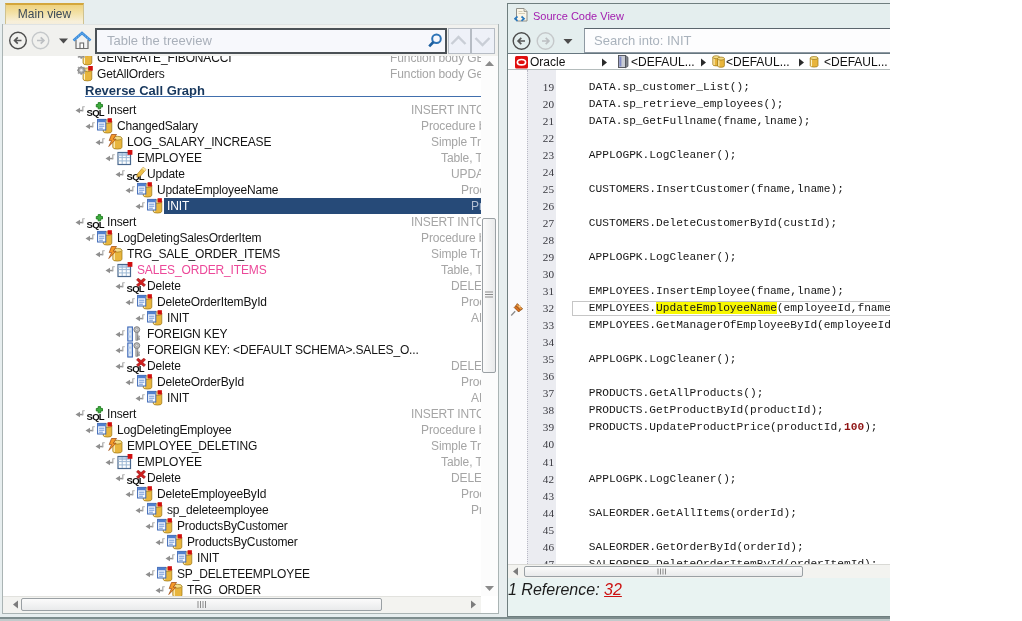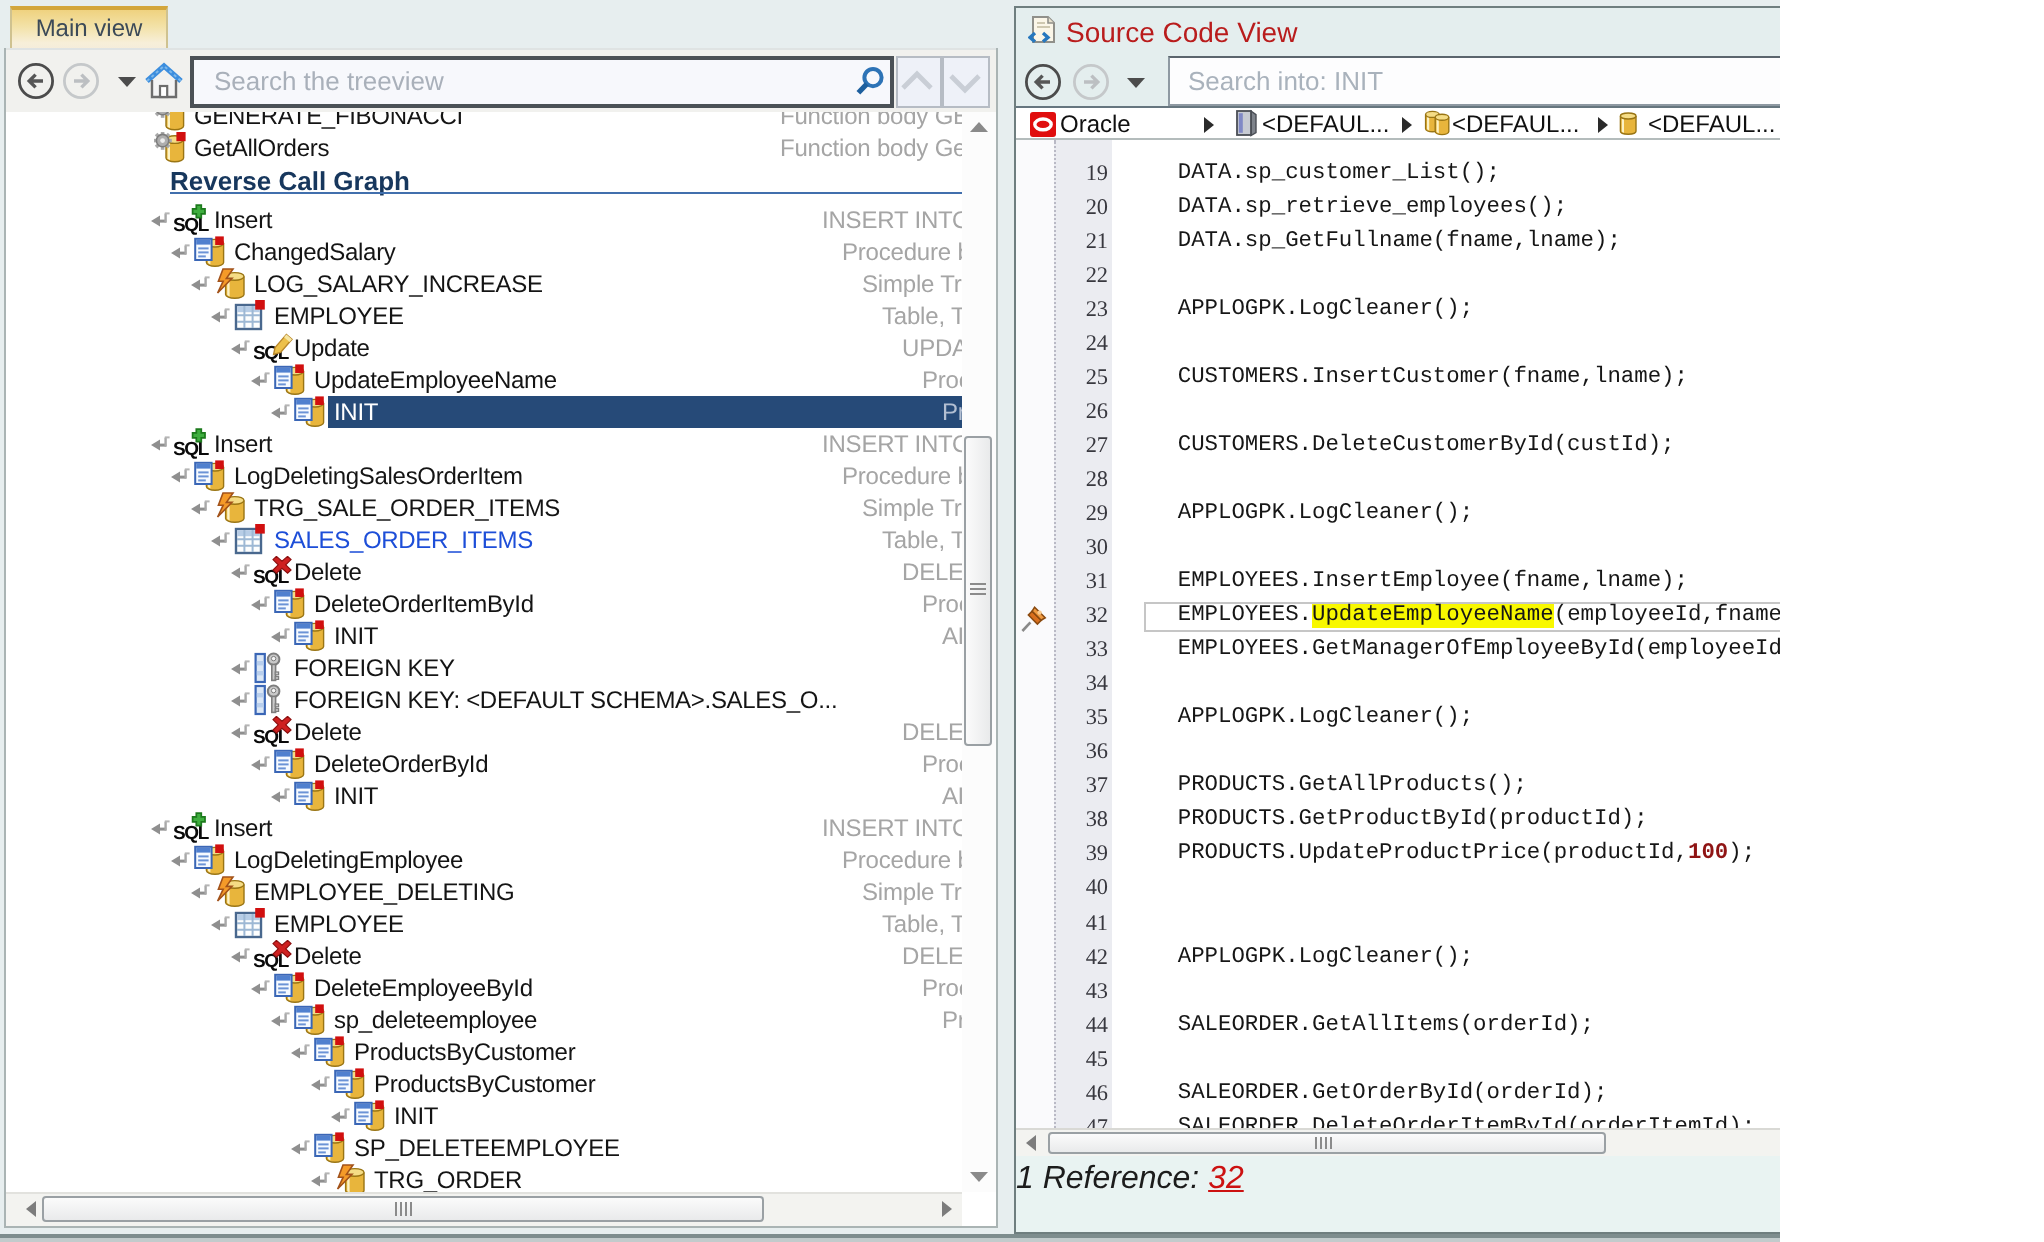--- a/index.html
+++ b/index.html
@@ -21,21 +21,21 @@
       <path d="M21.5 40.5 H15 M17.8 37.3 L14.6 40.5 l3.2 3.2" stroke="#565656" stroke-width="1.7" fill="none"></path>
       <circle cx="40.5" cy="40.5" r="8.3" fill="none" stroke="#c5c8ca" stroke-width="1.4"></circle>
       <path d="M37.0 40.5 H43.5 M40.7 37.3 L43.9 40.5 l-3.2 3.2" stroke="#bcbfc2" stroke-width="1.7" fill="none"></path>
       <path d="M59 38.5 h9 l-4.5 5 z" fill="#4c4c4c"></path>
       <path d="M73.5 40.5 L82 33 L90.5 40.5" fill="none" stroke="#3c8ede" stroke-width="2.6"></path>
       <path d="M73.5 40.5 L82 33 L90.5 40.5" fill="none" stroke="#7db8ea" stroke-width="1" stroke-dasharray="1.5 1.5"></path>
       <path d="M76 40 V48.5 H88 V40" fill="#f4f4f4" stroke="#6d6d6d" stroke-width="1.2"></path>
       <rect x="80" y="43" width="3.6" height="5.5" fill="#ffffff" stroke="#6d6d6d" stroke-width="1.1"></rect>
     </svg>
     <div class="abs" style="left:95px;top:28px;width:352px;height:26px;background:#f7f8fc;border:2px solid #4b5156;box-sizing:border-box;"></div>
-    <div class="abs" style="left:107px;top:31px;height:20px;line-height:20px;font-size:13px;color:#a9b0ba;">Search the treeview</div>
+    <div class="abs" style="left:107px;top:31px;height:20px;line-height:20px;font-size:13px;color:#a9b0ba;">Table the treeview</div>
     <svg width="18" height="18" viewBox="0 0 18 18" style="position:absolute;left:426px;top:32px;">
       <circle cx="10.5" cy="6.8" r="4.3" fill="none" stroke="#2d73b6" stroke-width="2"></circle>
       <path d="M7.4 10 L3.2 14.4" stroke="#1d5f9e" stroke-width="2.6"></path>
     </svg>
     <div class="abs" style="left:448px;top:28px;width:23px;height:26px;background:#eef1f8;border:1px solid #b6bcc4;box-sizing:border-box;"></div>
     <div class="abs" style="left:471px;top:28px;width:24px;height:26px;background:#eef1f8;border:1px solid #b6bcc4;box-sizing:border-box;"></div>
     <svg width="50" height="26" viewBox="0 0 50 26" style="position:absolute;left:447px;top:28px;">
       <path d="M4.5 16 L11.5 9 L18.5 16" fill="none" stroke="#c9ced6" stroke-width="2.4"></path>
       <path d="M28.5 10 L35.5 17 L42.5 10" fill="none" stroke="#c9ced6" stroke-width="2.4"></path>
     </svg>
@@ -264,21 +264,21 @@
           <rect x="5.5" y="4.8" width="3.6" height="1.5" fill="#8f8f8f"></rect>
           <rect x="8.2" y="1.8" width="1.2" height="4.5" fill="#a8a8a8"></rect>
           <rect x="8.4" y="1.2" width="2.4" height="1" fill="#b5b5b5"></rect>
         </svg>
         <svg width="16" height="16" viewBox="0 0 16 16" style="left:114px;top:0px;">
           <rect x="1" y="2.5" width="12.5" height="12" fill="#fdfefe" stroke="#49688e" stroke-width="1.2"></rect>
           <rect x="1.6" y="3.1" width="11.3" height="3" fill="#b7cde6"></rect>
           <path d="M5.2 3 V14 M9.3 3 V14 M1.5 7.6 H13 M1.5 10.9 H13" stroke="#9db8d4" stroke-width="1"></path>
           <rect x="10.6" y="0" width="4.8" height="4.8" fill="#d10f0f"></rect>
         </svg>
-        <div class="lbl" style="left:134px;color:#1d4ed8;">SALES_ORDER_ITEMS</div>
+        <div class="lbl" style="left:134px;color:#ec4899;">SALES_ORDER_ITEMS</div>
         <div class="dsc" style="left:438px;color:#a5a5a5;">Table, Table SALES_ORDER_ITEMS</div>
       </div>
       <div class="row" style="top:222px;">
         <svg width="11" height="10" viewBox="0 0 11 10" style="left:111px;top:3px;">
           <path d="M1.5 5.5 L6 2.8 L6 8.2 Z" fill="#8f8f8f"></path>
           <rect x="5.5" y="4.8" width="3.6" height="1.5" fill="#8f8f8f"></rect>
           <rect x="8.2" y="1.8" width="1.2" height="4.5" fill="#a8a8a8"></rect>
           <rect x="8.4" y="1.2" width="2.4" height="1" fill="#b5b5b5"></rect>
         </svg>
         <svg width="20" height="16" viewBox="0 0 20 16" style="left:124px;top:0px;">
@@ -662,21 +662,21 @@
       <path d="M2 3 v7 M4.5 3 v7 M7 3 v7 M9.5 3 v7" stroke="#8b8b8b" stroke-width="1"></path>
     </svg>
     <div class="abs" style="left:507px;top:3px;width:511px;height:614px;background:#e4eeee;border:1px solid #6f7e7f;box-sizing:border-box;"></div>
     <div class="abs" style="left:1019px;top:0px;width:3px;height:621px;background:#c6cfd0;"></div>
     <svg width="14" height="15" viewBox="0 0 14 15" style="position:absolute;left:514px;top:8px;">
       <path d="M2.5 0.5 h7.5 l3 3 v9.5 h-10.5 z" fill="#fbf6e8" stroke="#90908a" stroke-width="1"></path>
       <path d="M10 0.5 v3 h3" fill="#e8e2cf" stroke="#90908a" stroke-width="0.8"></path>
       <path d="M4.5 3.5 h4 M4.5 5.5 h6.5" stroke="#cfc8b0" stroke-width="0.9"></path>
       <path d="M3.5 8.5 L1 10.7 L3.5 12.9 M7.5 8.5 L10 10.7 L7.5 12.9" fill="none" stroke="#2878be" stroke-width="1.7"></path>
     </svg>
-    <div class="abs" style="left:533px;top:9px;font-size:14px;color:#b91c1c;line-height:14px;">Source Code View</div>
+    <div class="abs" style="left:533px;top:9px;font-size:11px;color:#a21caf;line-height:14px;">Source Code View</div>
     <svg width="12" height="13" viewBox="0 0 12 13" style="position:absolute;left:983px;top:9px;">
       <path d="M3.5 1 h5 M4.5 1 v5.5 M7.5 1 v5.5 M2 6.5 h8 M6 6.5 v5" fill="none" stroke="#6b6b6b" stroke-width="1.4"></path>
     </svg>
     <svg width="11" height="11" viewBox="0 0 11 11" style="position:absolute;left:1000px;top:10px;">
       <path d="M1 1 L10 10 M10 1 L1 10" stroke="#6b6b6b" stroke-width="1.6"></path>
     </svg>
     <svg width="80" height="28" viewBox="0 0 80 28" style="position:absolute;left:507px;top:28px;">
       <circle cx="14.5" cy="13" r="8.3" fill="none" stroke="#4c4c4c" stroke-width="1.4"></circle>
       <path d="M18.0 13 H11.5 M14.3 9.8 L11.1 13 l3.2 3.2" stroke="#565656" stroke-width="1.7" fill="none"></path>
       <circle cx="38.5" cy="13" r="8.3" fill="none" stroke="#c5c8ca" stroke-width="1.4"></circle>

